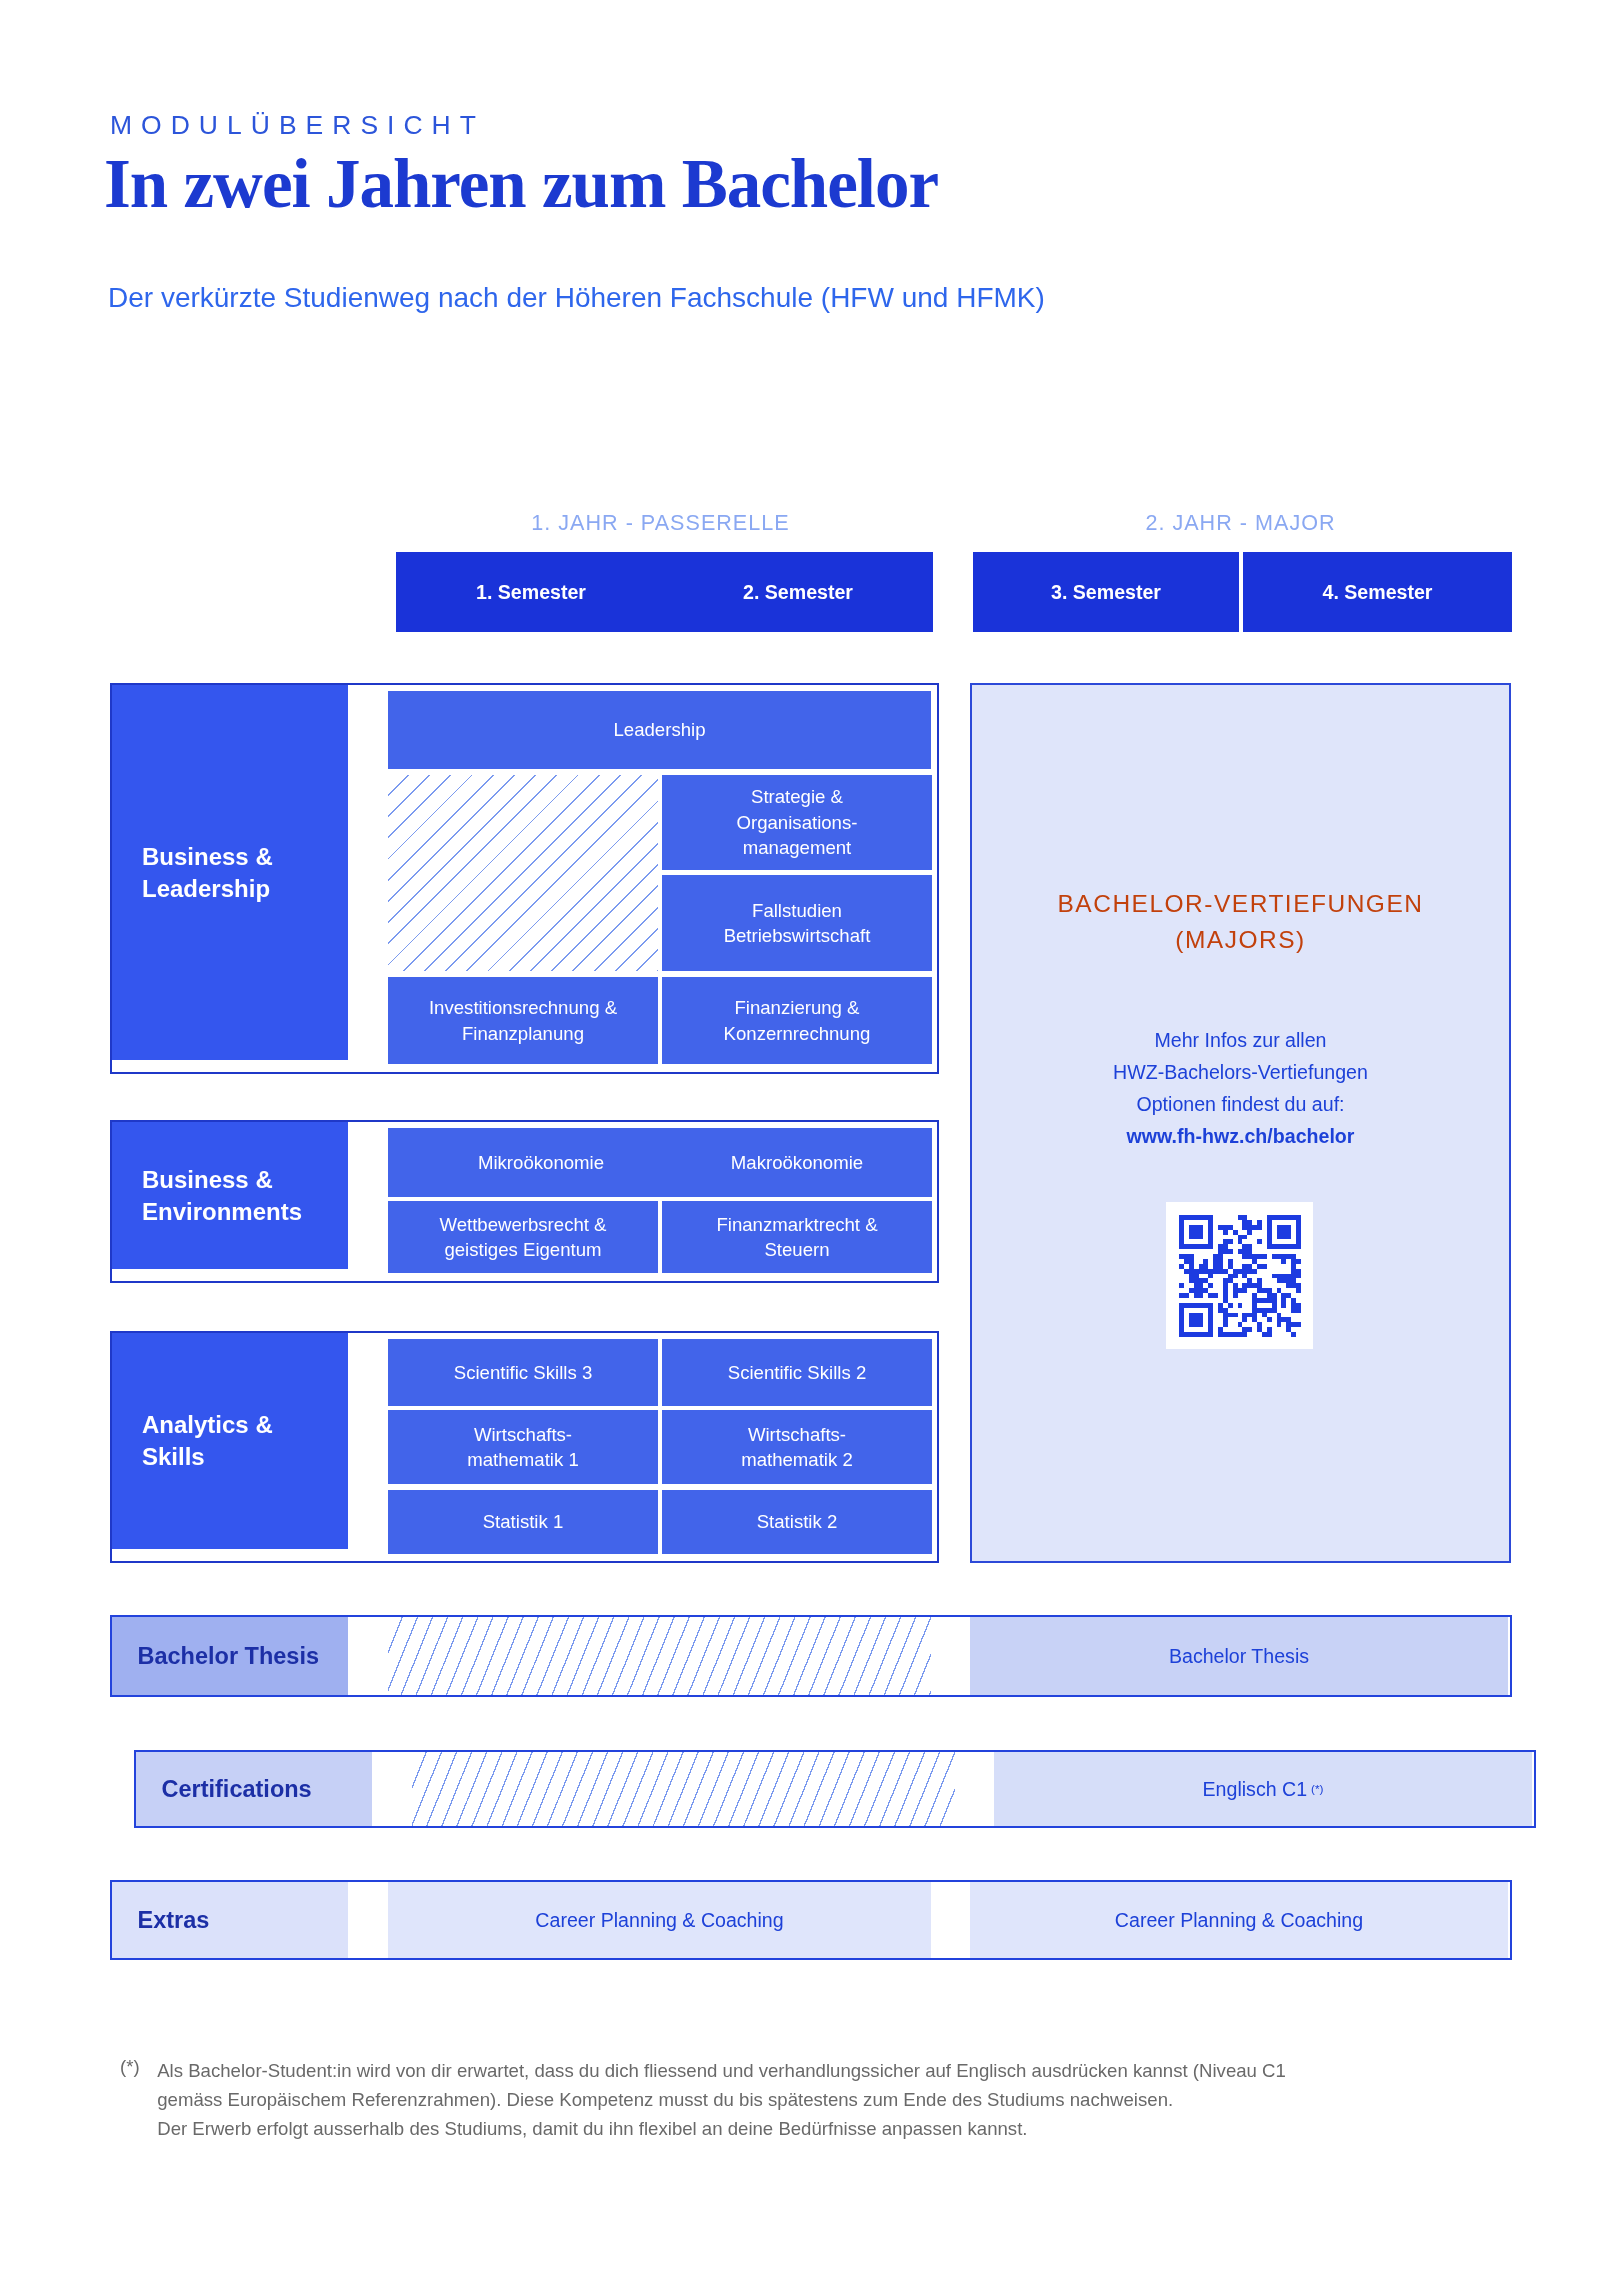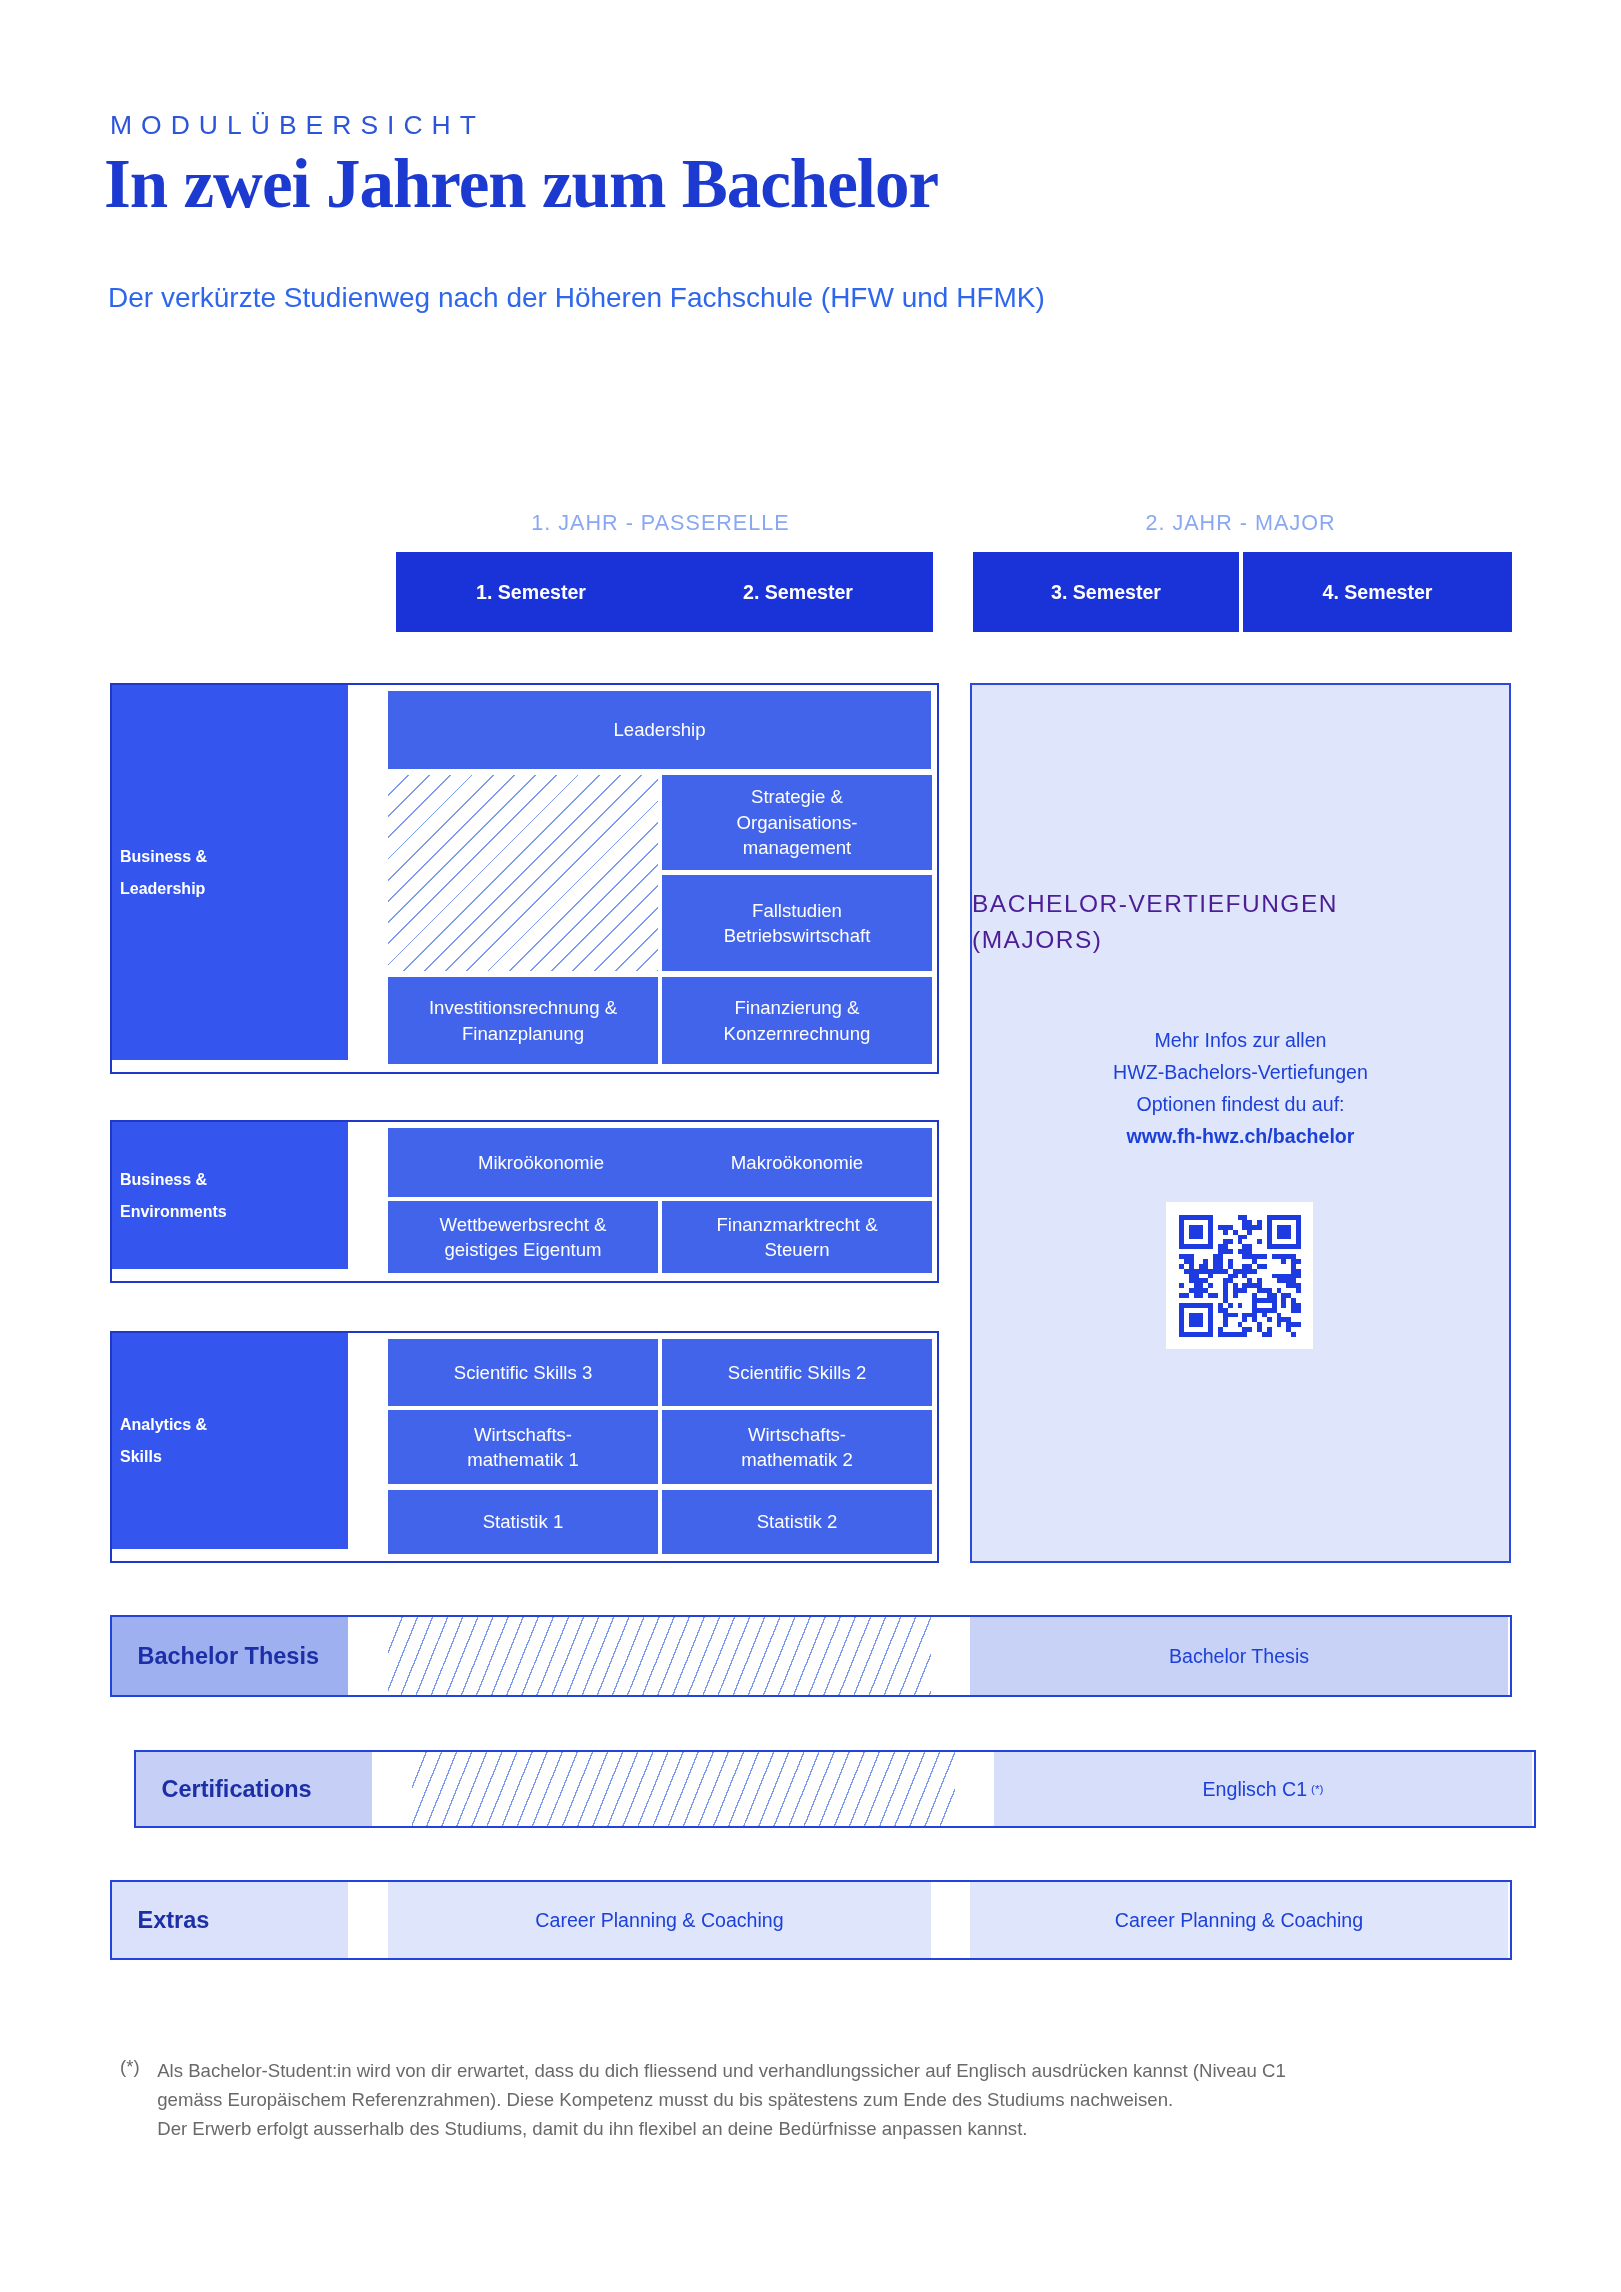--- a/index.html
+++ b/index.html
@@ -14,32 +14,32 @@
   .subtitle{left:108px;top:282px;font-size:28px;color:#2e66ec;}
 
   
   .year-label{top:510px;font-size:21.6px;letter-spacing:1px;color:#8aa8f2;text-align:center;}
   .bar{top:552px;height:80px;background:#1a33d9;color:#fff;font-weight:700;font-size:19.6px;
        display:flex;align-items:center;justify-content:center;}
 
   
   .sec{border:2.9px solid #1f38c8;background:#fff;box-sizing:border-box;}
   .sec-label{left:0;top:0;bottom:12px;width:236px;background:#3456ee;color:#fff;font-weight:700;
-             font-size:16px;line-height:32px;white-space:pre-line;display:flex;align-items:center;
-             padding-left:8px;box-sizing:border-box;}
+             font-size:24px;line-height:32px;white-space:pre-line;display:flex;align-items:center;
+             padding-left:30px;box-sizing:border-box;}
   .mod{background:#4264ea;color:#fff;font-size:18.6px;line-height:25.5px;text-align:center;
        display:flex;align-items:center;justify-content:center;white-space:pre-line;}
   .hatch45{background:repeating-linear-gradient(135deg,#ffffff 0 13.7px,#7b9aef 13.7px 15px);}
   .hatch-steep{background:repeating-linear-gradient(112deg,#ffffff 0 12.7px,#7b9aef 12.7px 14px);}
 
   
   .majors{left:970px;top:683px;width:541px;height:880px;background:#dfe5fa;
           border:2.9px solid #2c49d8;box-sizing:border-box;}
-  .majors-heading{left:0;right:0;top:201px;text-align:left;font-size:24.5px;line-height:36px;
-                  letter-spacing:1.5px;color:#4c1d95;white-space:pre-line;}
+  .majors-heading{left:0;right:0;top:201px;text-align:center;font-size:24.5px;line-height:36px;
+                  letter-spacing:1.5px;color:#c2410c;white-space:pre-line;}
   .majors-info{left:0;right:0;top:339px;text-align:center;font-size:19.6px;line-height:32px;color:#1d41d8;}
   .majors-link{font-weight:700;color:#1d41d8;text-decoration:none;}
   .qr-tile{left:194px;top:517px;width:147px;height:147px;background:#fff;
            display:flex;align-items:center;justify-content:center;}
 
   
   .rowband{left:110px;width:1402px;border:2.9px solid #2343dc;background:#fff;box-sizing:border-box;}
   .row-label{left:0;top:0;bottom:0;width:236px;font-weight:700;font-size:23.5px;color:#1c2fa6;
              display:flex;align-items:center;padding-left:25.5px;box-sizing:border-box;}
   .row-cell{top:0;bottom:0;display:flex;align-items:center;justify-content:center;

